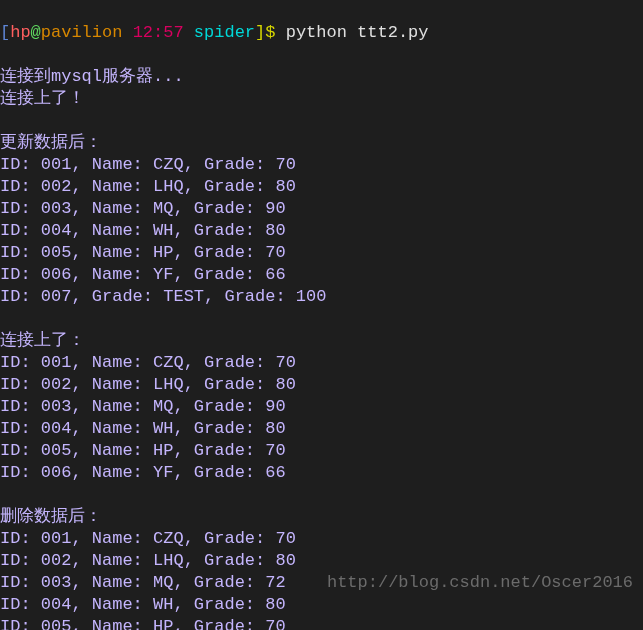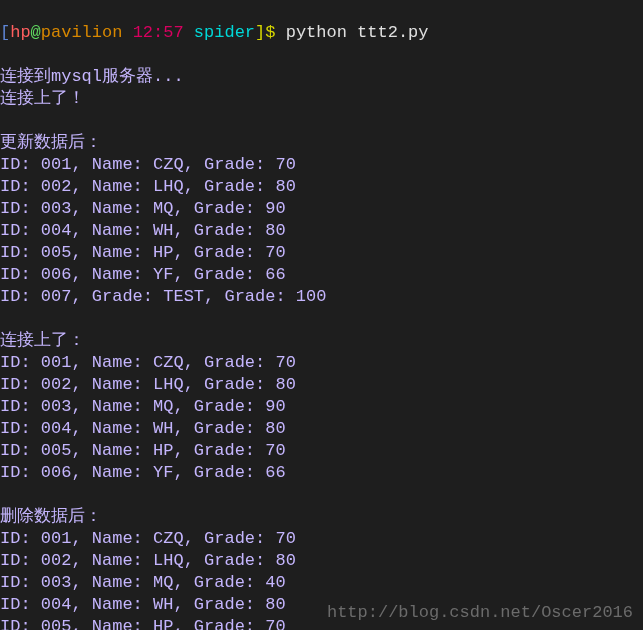--- a/index.html
+++ b/index.html
@@ -32,21 +32,21 @@
     .time { color: #d7005f; }
     .dir { color: #00d7d7; }
     .end-bracket { color: #d7d700; }
     .dollar { color: #d7d700; }
     .cmd { color: #e0e0e0; }
     .output { color: #c4b5fd; }
     .watermark {
       position: absolute;
       color: #6b6b6b;
       font-size: 17px;
-      bottom: 6px;
+      bottom: 36px;
       right: 10px;
     }
   </style>
 </head>
 <body>
 
 <div class="terminal">
 <span class="prompt-line"><span class="bracket">[</span><span class="user">hp</span><span class="at">@</span><span class="host">pavilion</span> <span class="time">12:57</span> <span class="dir">spider</span><span class="end-bracket">]</span><span class="dollar">$</span><span class="cmd"> python ttt2.py</span></span>
 <span class="output">连接到mysql服务器...</span>
 <span class="output">连接上了！</span>
@@ -64,20 +64,20 @@
 <span class="output">ID: 001, Name: CZQ, Grade: 70</span>
 <span class="output">ID: 002, Name: LHQ, Grade: 80</span>
 <span class="output">ID: 003, Name: MQ, Grade: 90</span>
 <span class="output">ID: 004, Name: WH, Grade: 80</span>
 <span class="output">ID: 005, Name: HP, Grade: 70</span>
 <span class="output">ID: 006, Name: YF, Grade: 66</span>
 <span class="output"></span>
 <span class="output">删除数据后：</span>
 <span class="output">ID: 001, Name: CZQ, Grade: 70</span>
 <span class="output">ID: 002, Name: LHQ, Grade: 80</span>
-<span class="output">ID: 003, Name: MQ, Grade: 40</span>
+<span class="output">ID: 003, Name: MQ, Grade: 72</span>
 <span class="output">ID: 004, Name: WH, Grade: 80</span>
 <span class="output">ID: 005, Name: HP, Grade: 70</span>
 
 
 </div>
 
 <div class="watermark">http://blog.csdn.net/Oscer2016</div>
 
 </body></html>

